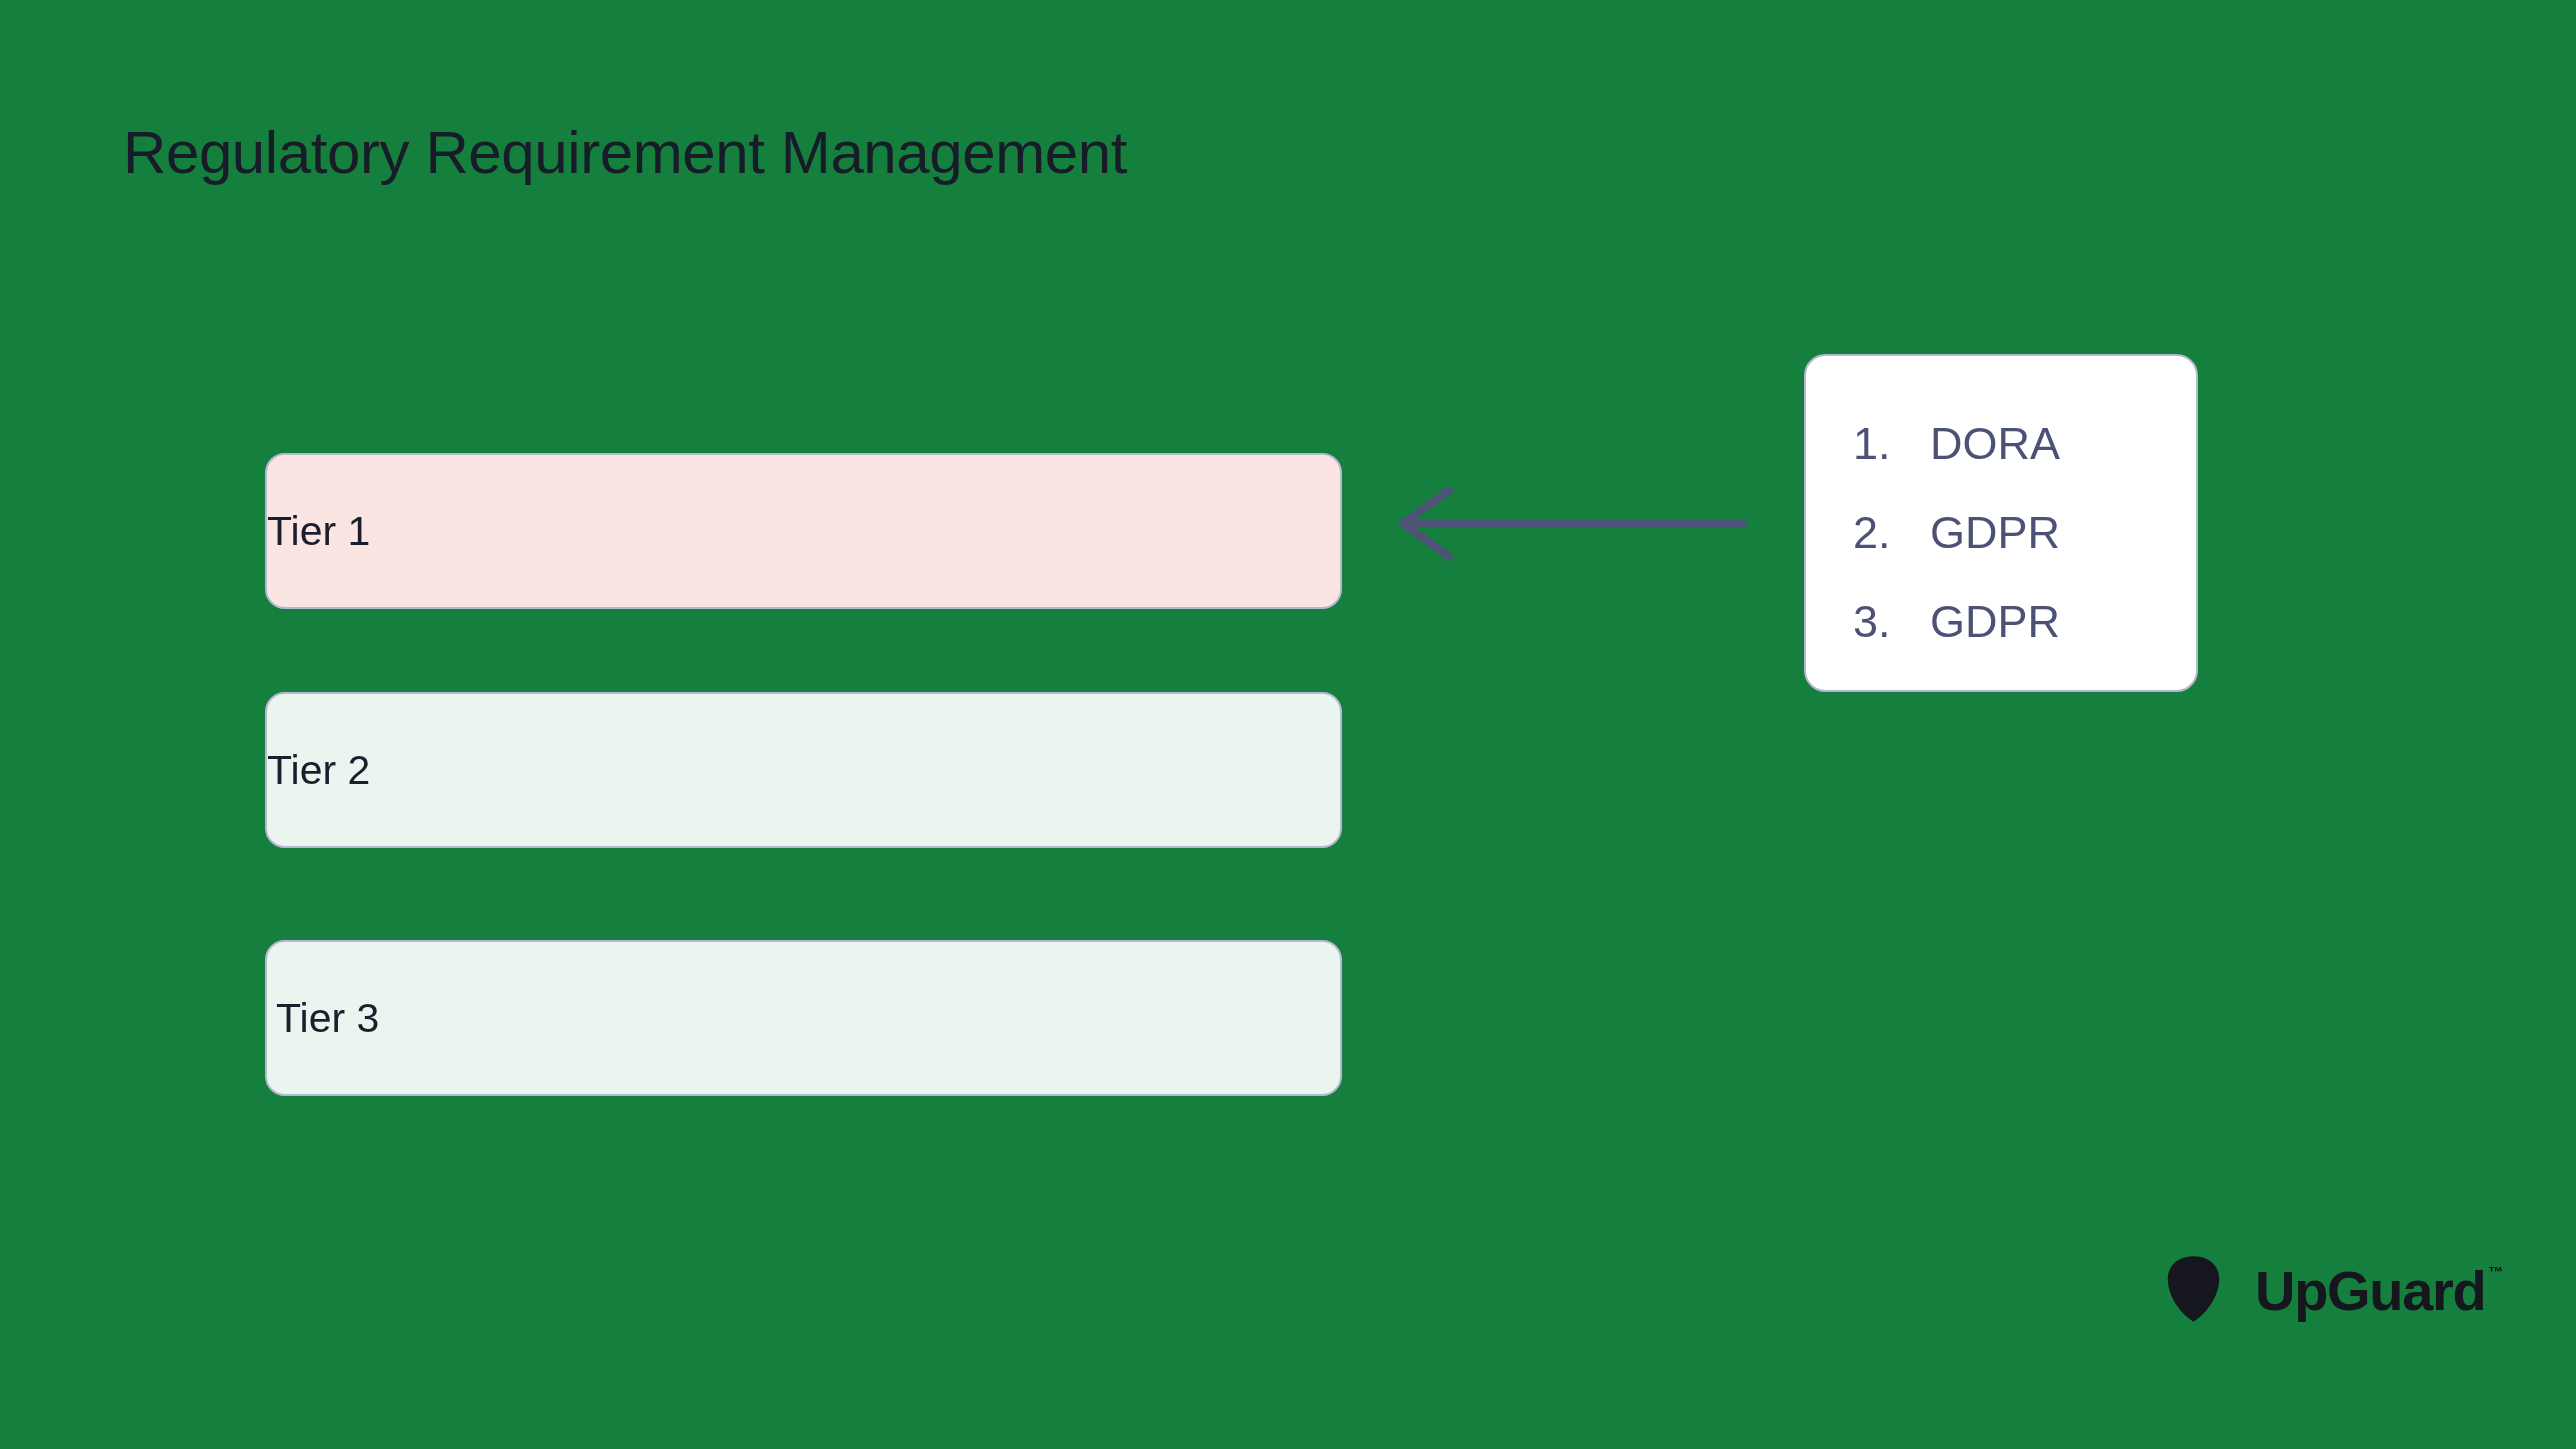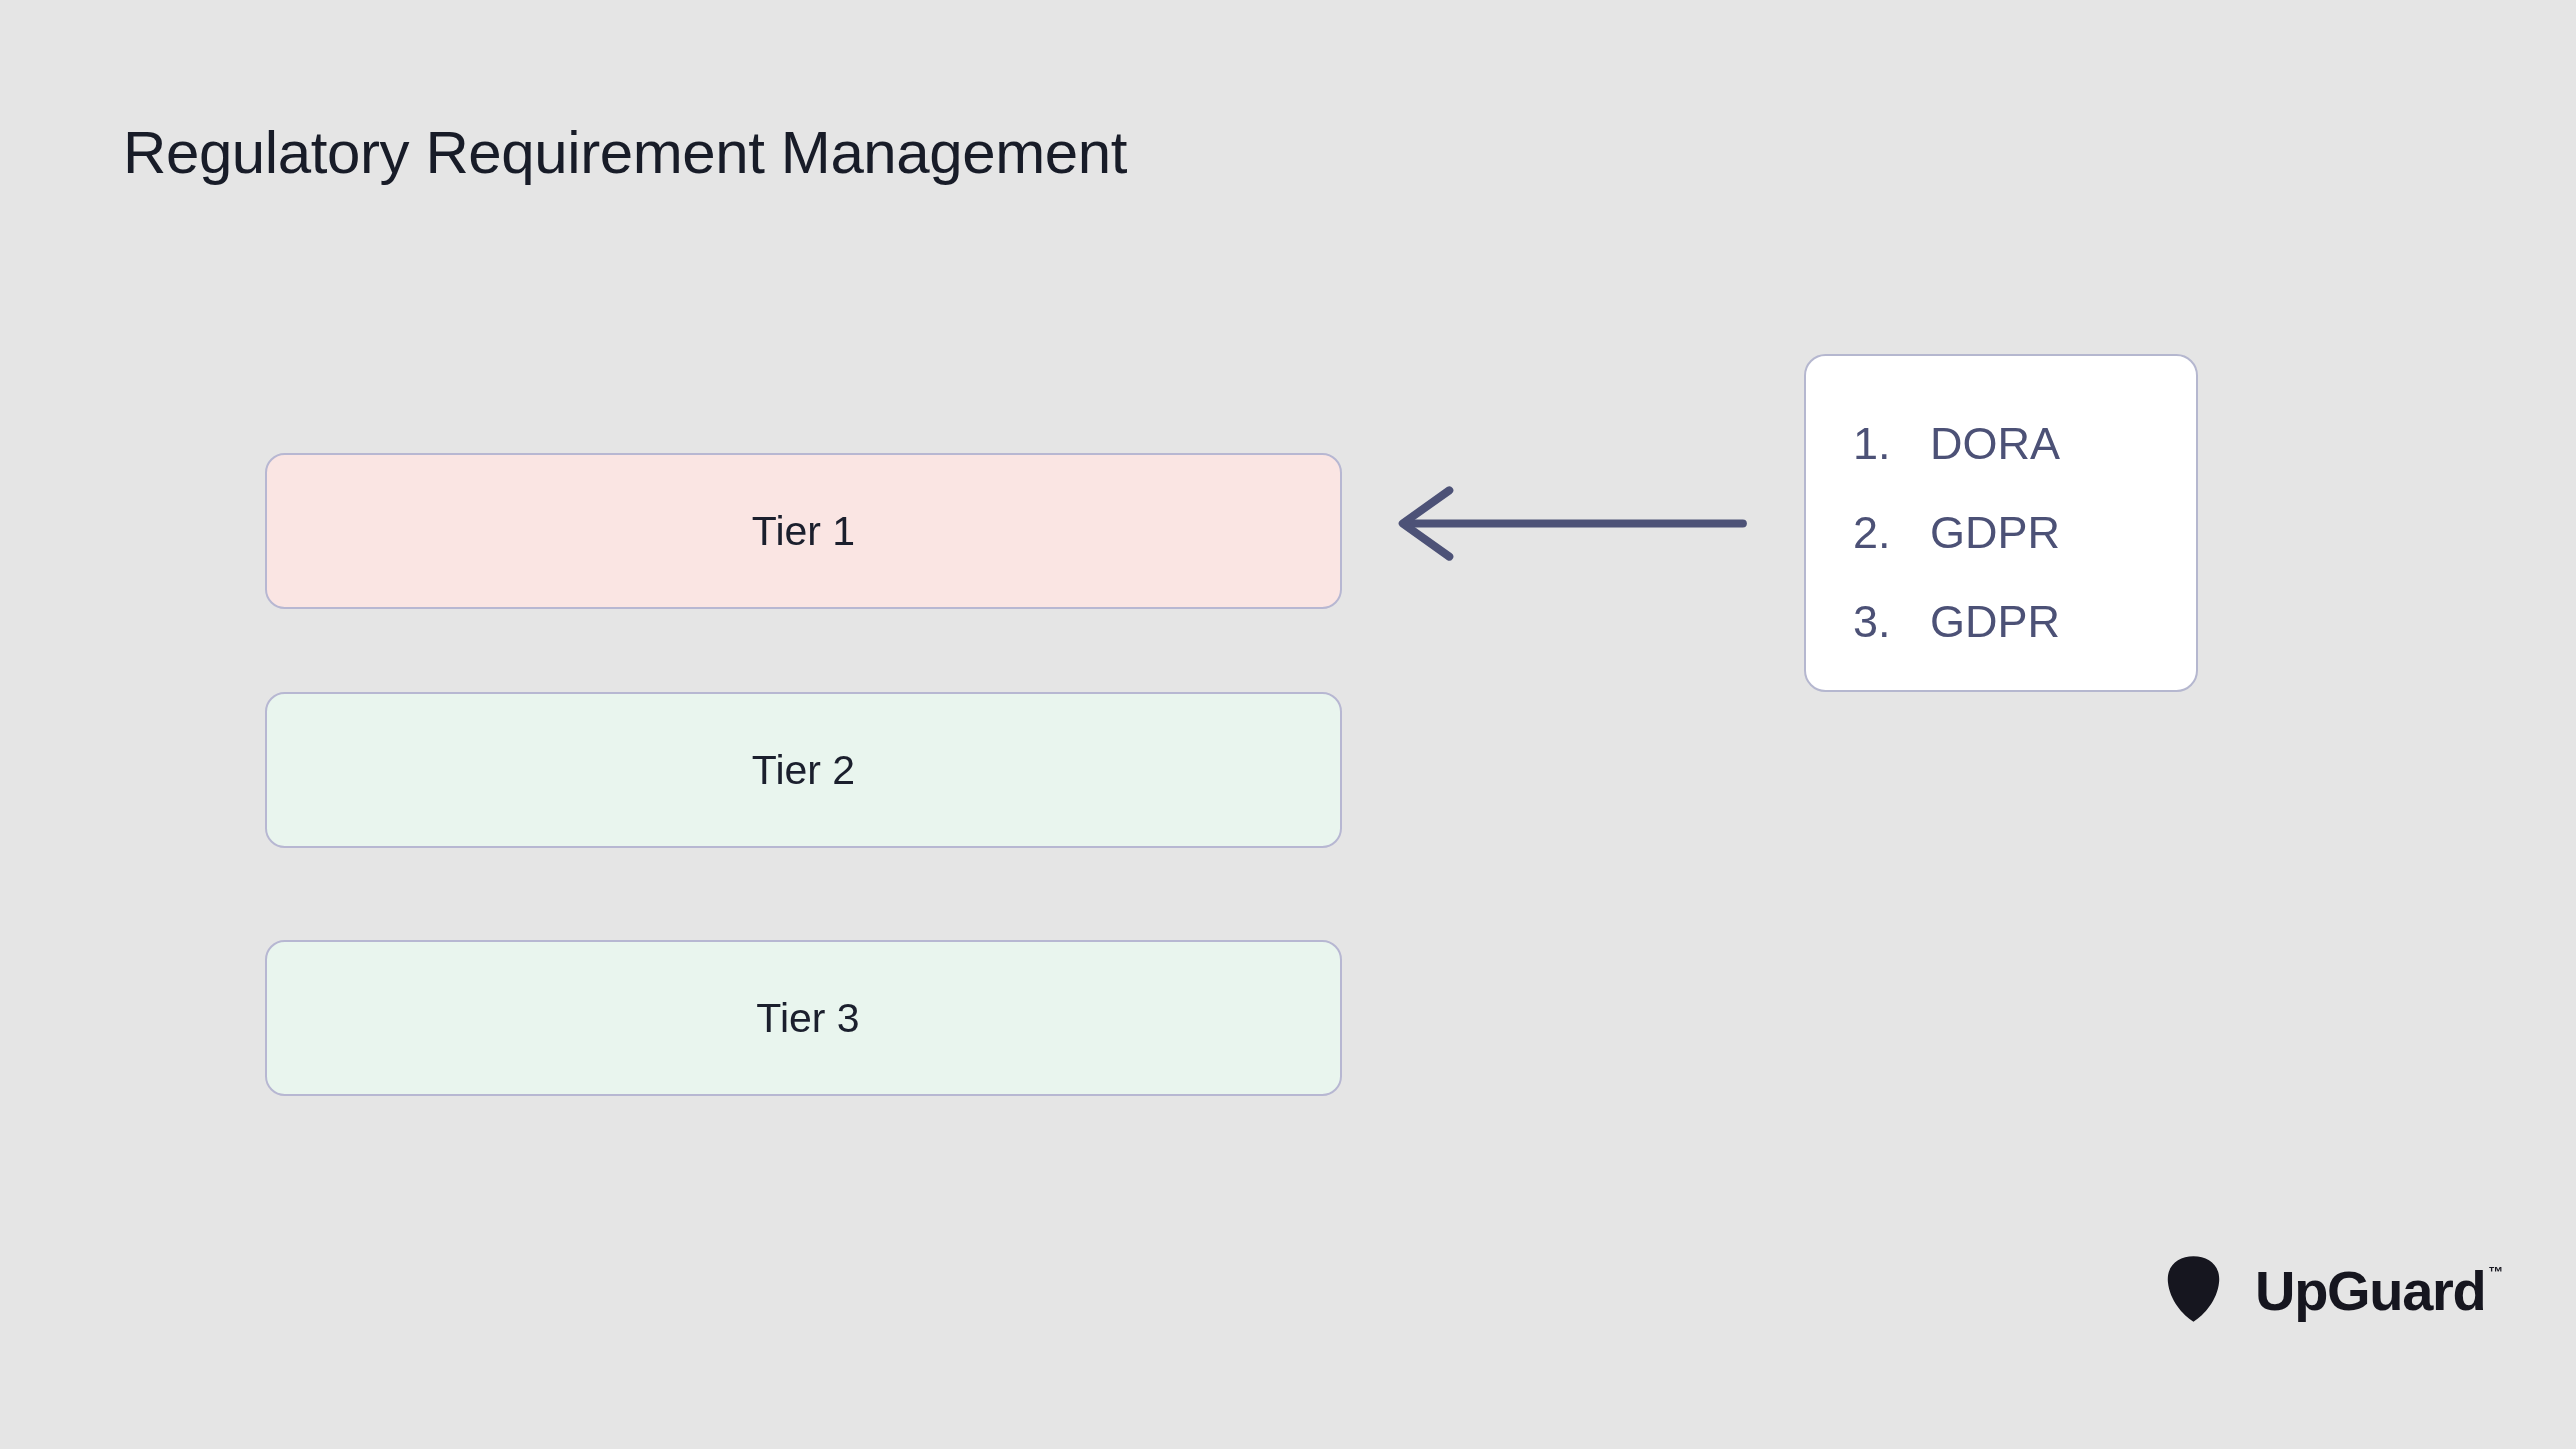--- a/index.html
+++ b/index.html
@@ -25,21 +25,20 @@
   }
   .tier {
     position: absolute;
     left: 265px;
     width: 1077px;
     height: 156px;
     border: 2.7px solid #b7b7d2;
     border-radius: 19.7px;
     display: flex;
     align-items: center;
-    justify-content: center;
   }
   .tier-1 { top: 453px; }
   .tier-2 { top: 692px; }
   .tier-3 { top: 940px; padding-left: 9px; }
   .tier-label {
     font-size: 41px;
     font-weight: 500;
     color: #1b1f2d;
   }
   .arrow-wrap {
@@ -94,21 +93,21 @@
     font-size: 15px;
     font-weight: 700;
     letter-spacing: 0;
     margin-top: 1.8px;
     margin-left: 2.7px;
   }
 </style>
 </head>
 <body>
 
-<div class="canvas" style="background: #e5e5e5;">
+<div class="canvas" style="background: #15803d;">
 
   <h1 class="title" style="color: rgb(24, 28, 40);">Regulatory Requirement Management</h1>
 
   <div class="tier tier-1" style="background: rgb(250, 229, 227);">
     <span class="tier-label">Tier 1</span>
   </div>
 
   <div class="tier tier-2" style="background: rgb(233, 245, 238);">
     <span class="tier-label">Tier 2</span>
   </div>

